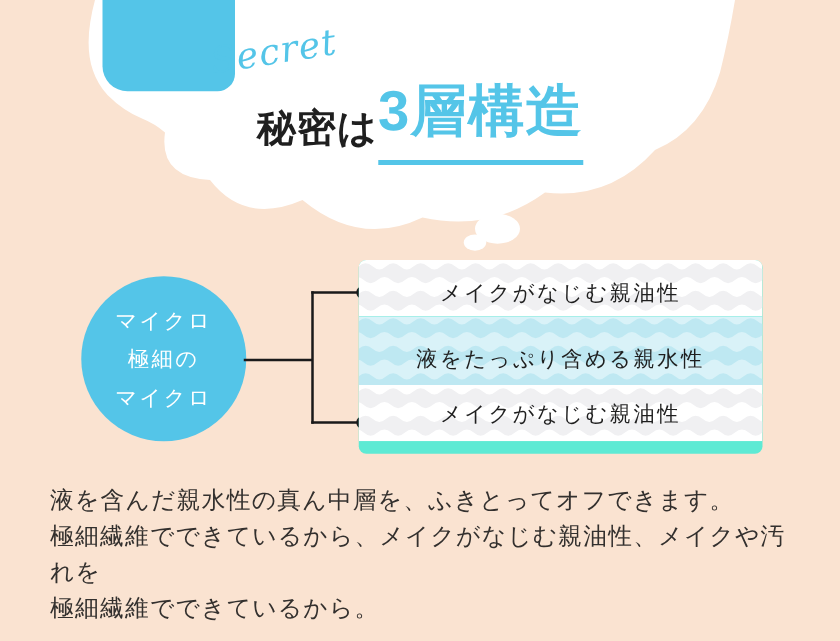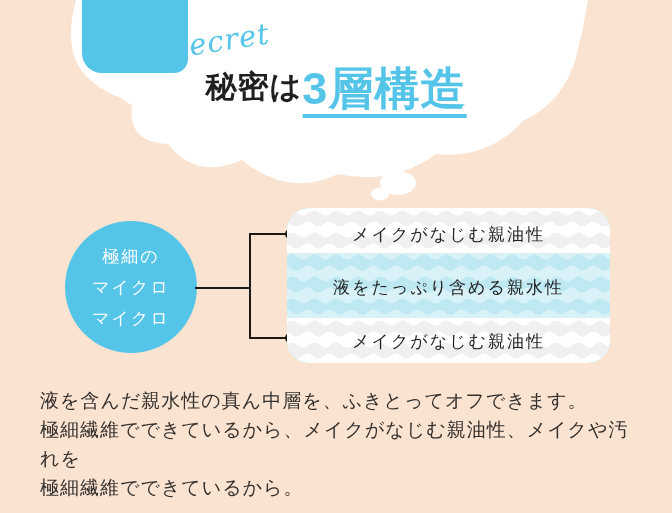--- a/index.html
+++ b/index.html
@@ -21,31 +21,31 @@
     position:absolute;left:168px;top:24px;
     font-family:"DejaVu Serif",serif;
     font-style:italic;font-size:29px;
     color:#54C5E8;
     transform:rotate(-9deg);
     letter-spacing:1px;
   }
   .title-row{
     position:absolute;top:66px;left:50%;
     transform:translateX(-50%);
-    display:flex;
+    display:flex;align-items:flex-end;
     white-space:nowrap;
   }
   .title-prefix{
     font-size:31px;font-weight:900;color:#1F1F1F;
     letter-spacing:1px;margin-bottom:8px;
   }
   .title-highlight{
     font-size:45px;font-weight:900;color:#54C5E8;
     letter-spacing:1px;
-    padding-bottom:3px;
+    padding-bottom:17px;
     border-bottom:4px solid #54C5E8;
     line-height:1;
   }
   
   .fiber-circle{
     position:absolute;left:65px;top:221px;width:132px;height:132px;
     border-radius:50%;background:#54C5E8;
     display:flex;flex-direction:column;align-items:center;justify-content:center;
     color:#FFFFFF;font-size:17px;line-height:31px;letter-spacing:2px;
     text-align:center;
@@ -55,25 +55,25 @@
   .conn-stem{left:195px;top:287px;width:55px;height:2px;}
   .conn-vert{left:249px;top:233px;width:2px;height:106px;}
   .conn-top{left:249px;top:233px;width:41px;height:2px;}
   .conn-bot{left:249px;top:337px;width:41px;height:2px;}
   .conn-dot{width:10px;height:10px;border-radius:50%;}
   .conn-dot.top{left:285px;top:229px;}
   .conn-dot.bot{left:285px;top:333px;}
   
   .layer-stack{
     position:absolute;left:287px;top:208px;width:323px;height:155px;
-    border-radius:22px;overflow:hidden;background:#5eead4;
+    border-radius:6px;overflow:hidden;background:#5eead4;
   }
   .layer-row{position:relative;width:323px;}
   .layer-row.l0,.layer-row.l2{height:45px;}
-  .layer-row.l1{height:65px;}
+  .layer-row.l1{height:55px;}
   .layer-row svg{position:absolute;left:0;top:0;display:block;}
   .layer-label{
     position:absolute;left:0;width:100%;text-align:center;
     font-size:17px;letter-spacing:2px;color:#1F1F1F;font-weight:500;
   }
   .layer-row.l0 .layer-label{top:15px;}
   .layer-row.l1 .layer-label{top:23px;}
   .layer-row.l2 .layer-label{top:12px;}
   
   .description{
@@ -105,22 +105,22 @@
   <div class="blue-tab"></div>
 
   <div class="secret-script">Secret</div>
 
   <div class="title-row">
     <span class="title-prefix">秘密は</span>
     <span class="title-highlight">3層構造</span>
   </div>
 
   <div class="fiber-circle">
+    <span>マイクロ</span>
     <span>極細の</span>
-    <span>マイクロ</span>
     <span>マイクロ</span>
   </div>
 
   <div class="conn conn-stem"></div>
   <div class="conn conn-vert"></div>
   <div class="conn conn-top"></div>
   <div class="conn conn-bot"></div>
   <div class="conn conn-dot top"></div>
   <div class="conn conn-dot bot"></div>
 

